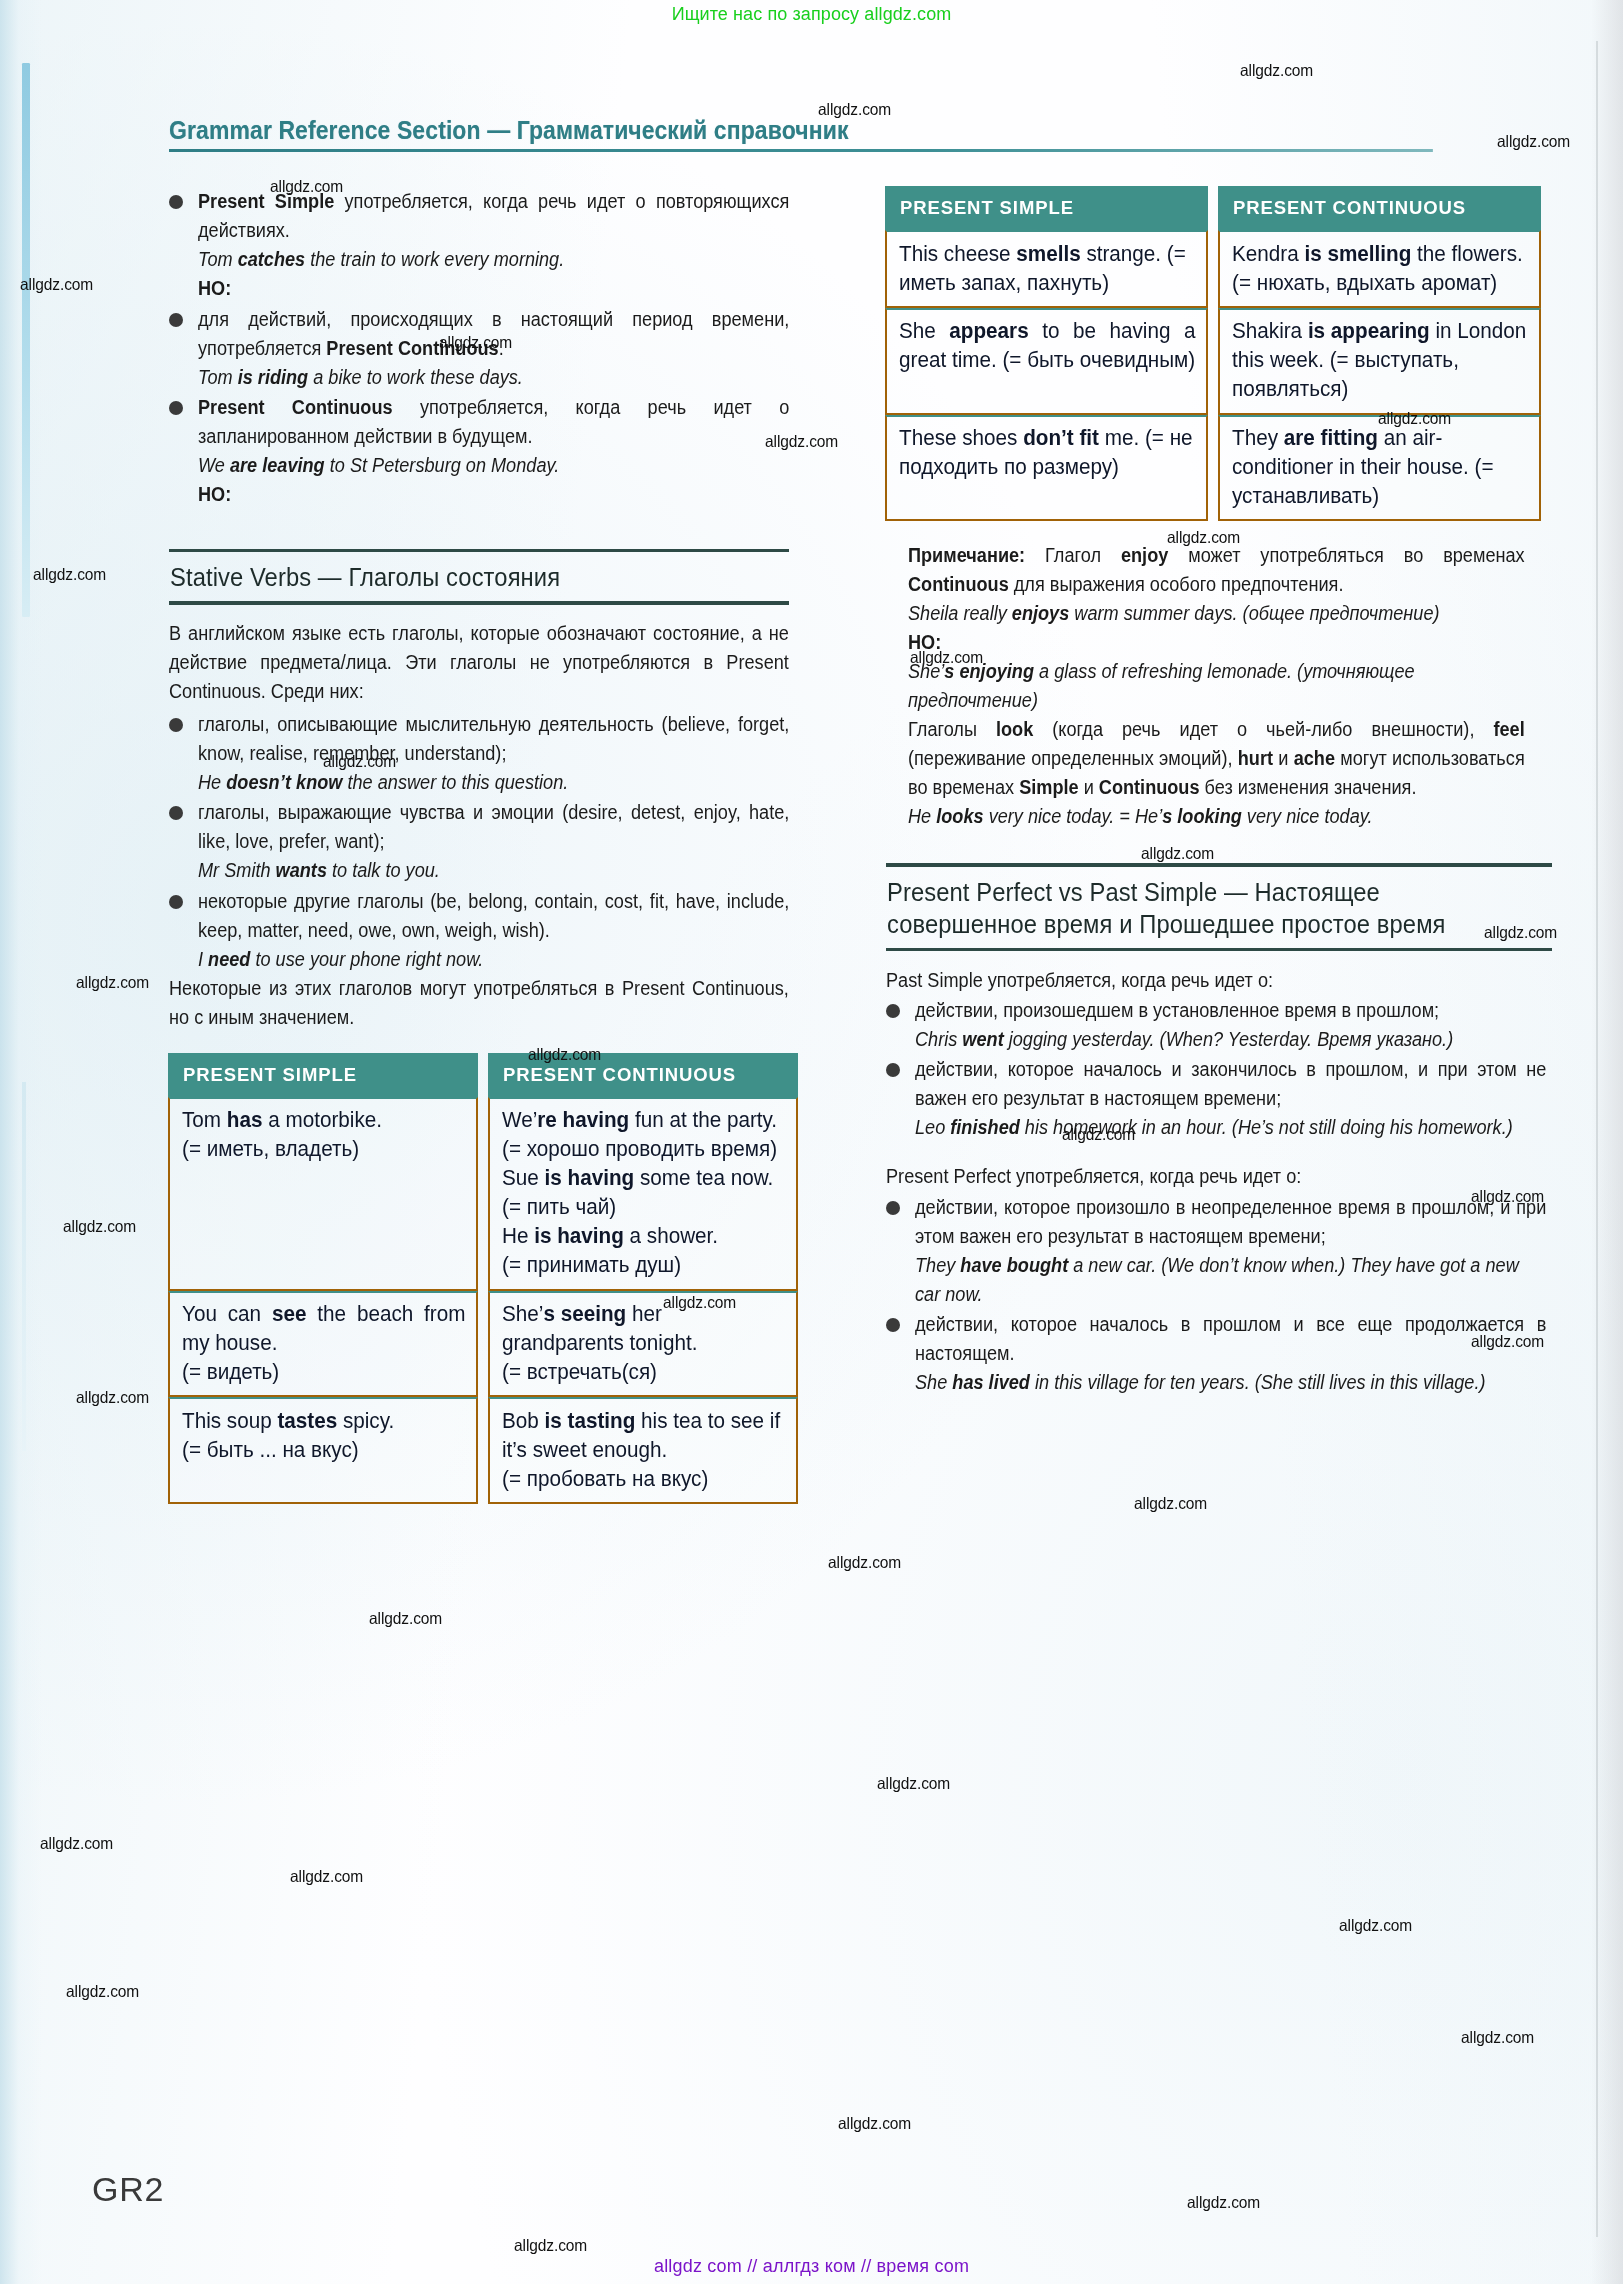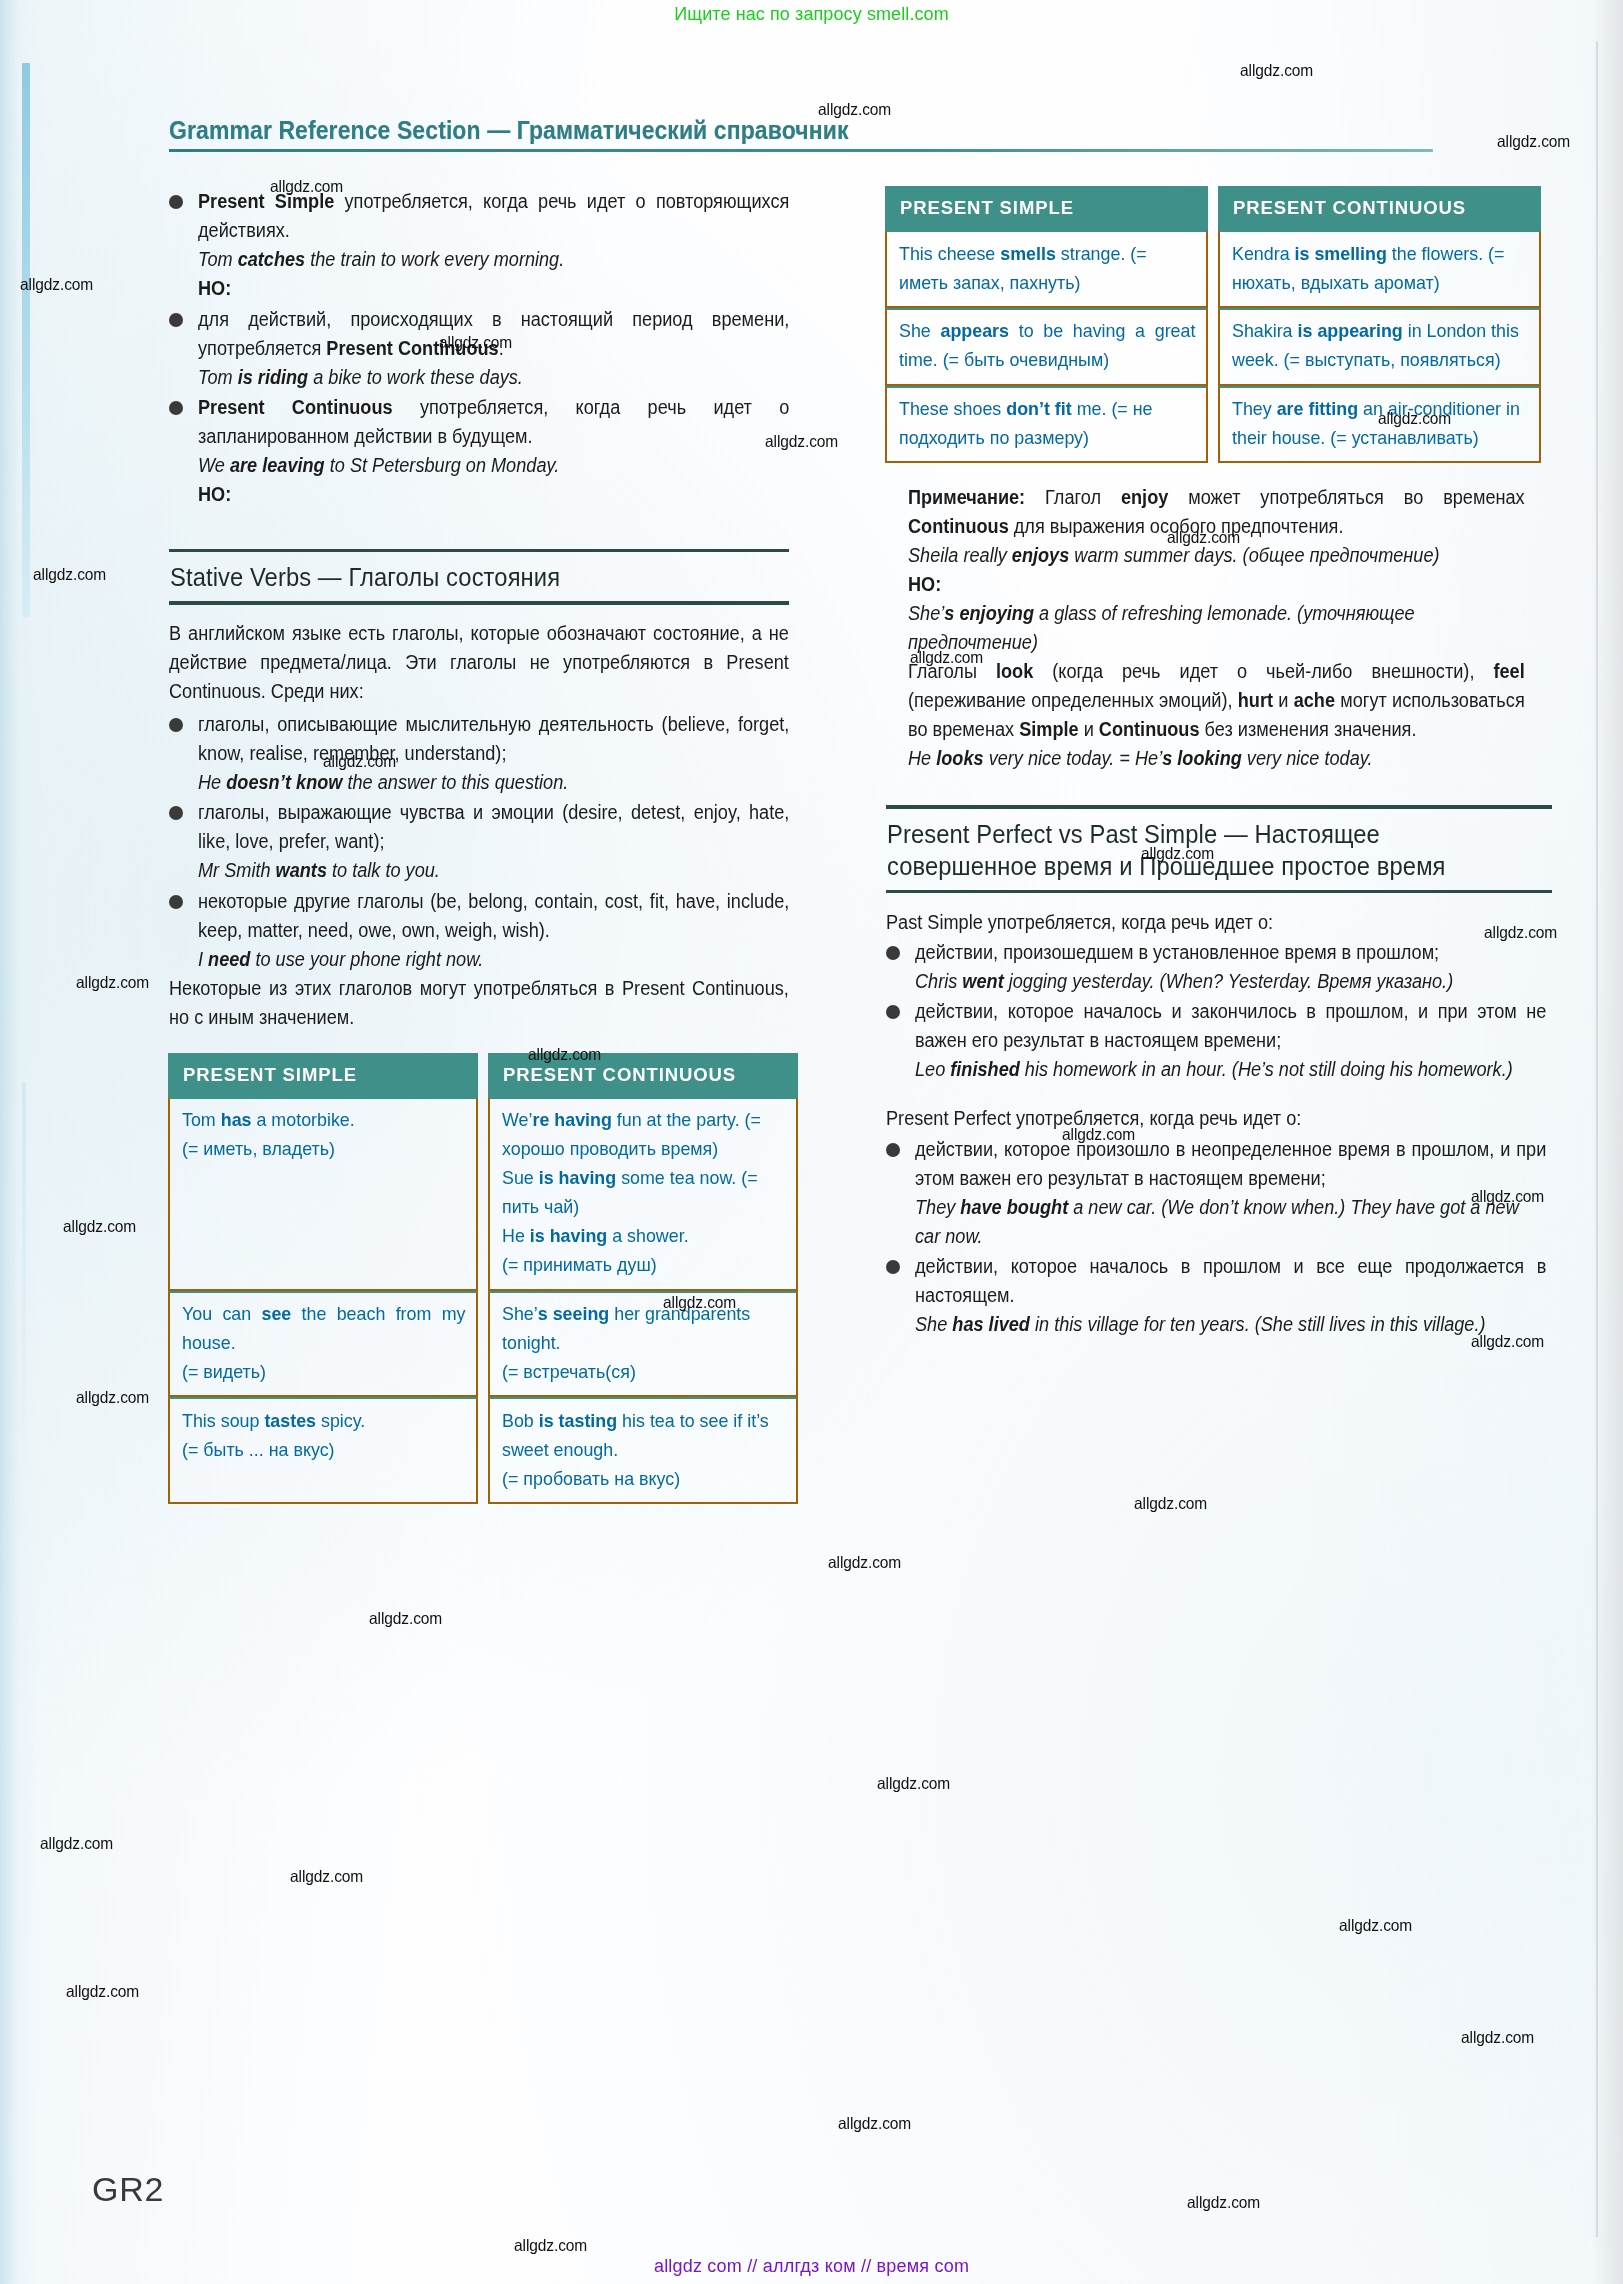--- a/index.html
+++ b/index.html
@@ -145,23 +145,23 @@
     text-align:left;
     border:0;
     height:44px;
     vertical-align:middle;
   }
   table.cmp td {
     border:2px solid #a16207;
     border-top:2px solid #3f9089;
     padding:6.6px 10.6px 9.2px 12px;
     vertical-align:top;
-    font-size:19px;
+    font-size:22px;
     line-height:29px;
-    color:#0369a1;
+    color:#0f172a;
     background: rgba(255,255,255,.22);
   }
   table.cmp td.just { text-align:justify; }
   table.cmp td b { font-weight:bold; }
   table.cmp .cellwrap { transform:scaleX(.94); transform-origin:left top; width:106.4%; }
 
   
   #page-number {
     position:absolute; left:92px; top:2170px;
     font-size:34px; color:#3a3a3a; font-weight:400;
@@ -183,21 +183,21 @@
 </head>
 <body>
 
 <div id="page-scan"></div>
 <div id="gutter-left"></div>
 <div id="gutter-left-bar"></div>
 <div id="gutter-left-bar2"></div>
 <div id="gutter-right"></div>
 <div id="page-fold"></div>
 
-<div id="top-banner">Ищите нас по запросу smell.com</div>
+<div id="top-banner">Ищите нас по запросу allgdz.com</div>
 <div id="bottom-banner">allgdz com  //  аллгдз ком  //  время com</div>
 
 <div id="doc-header">
   <div class="title">Grammar Reference Section — Грамматический справочник</div>
   <div class="rule"></div>
 </div>
 
 <div id="page-number">GR2</div>
 
 <div class="col" id="col-left">

